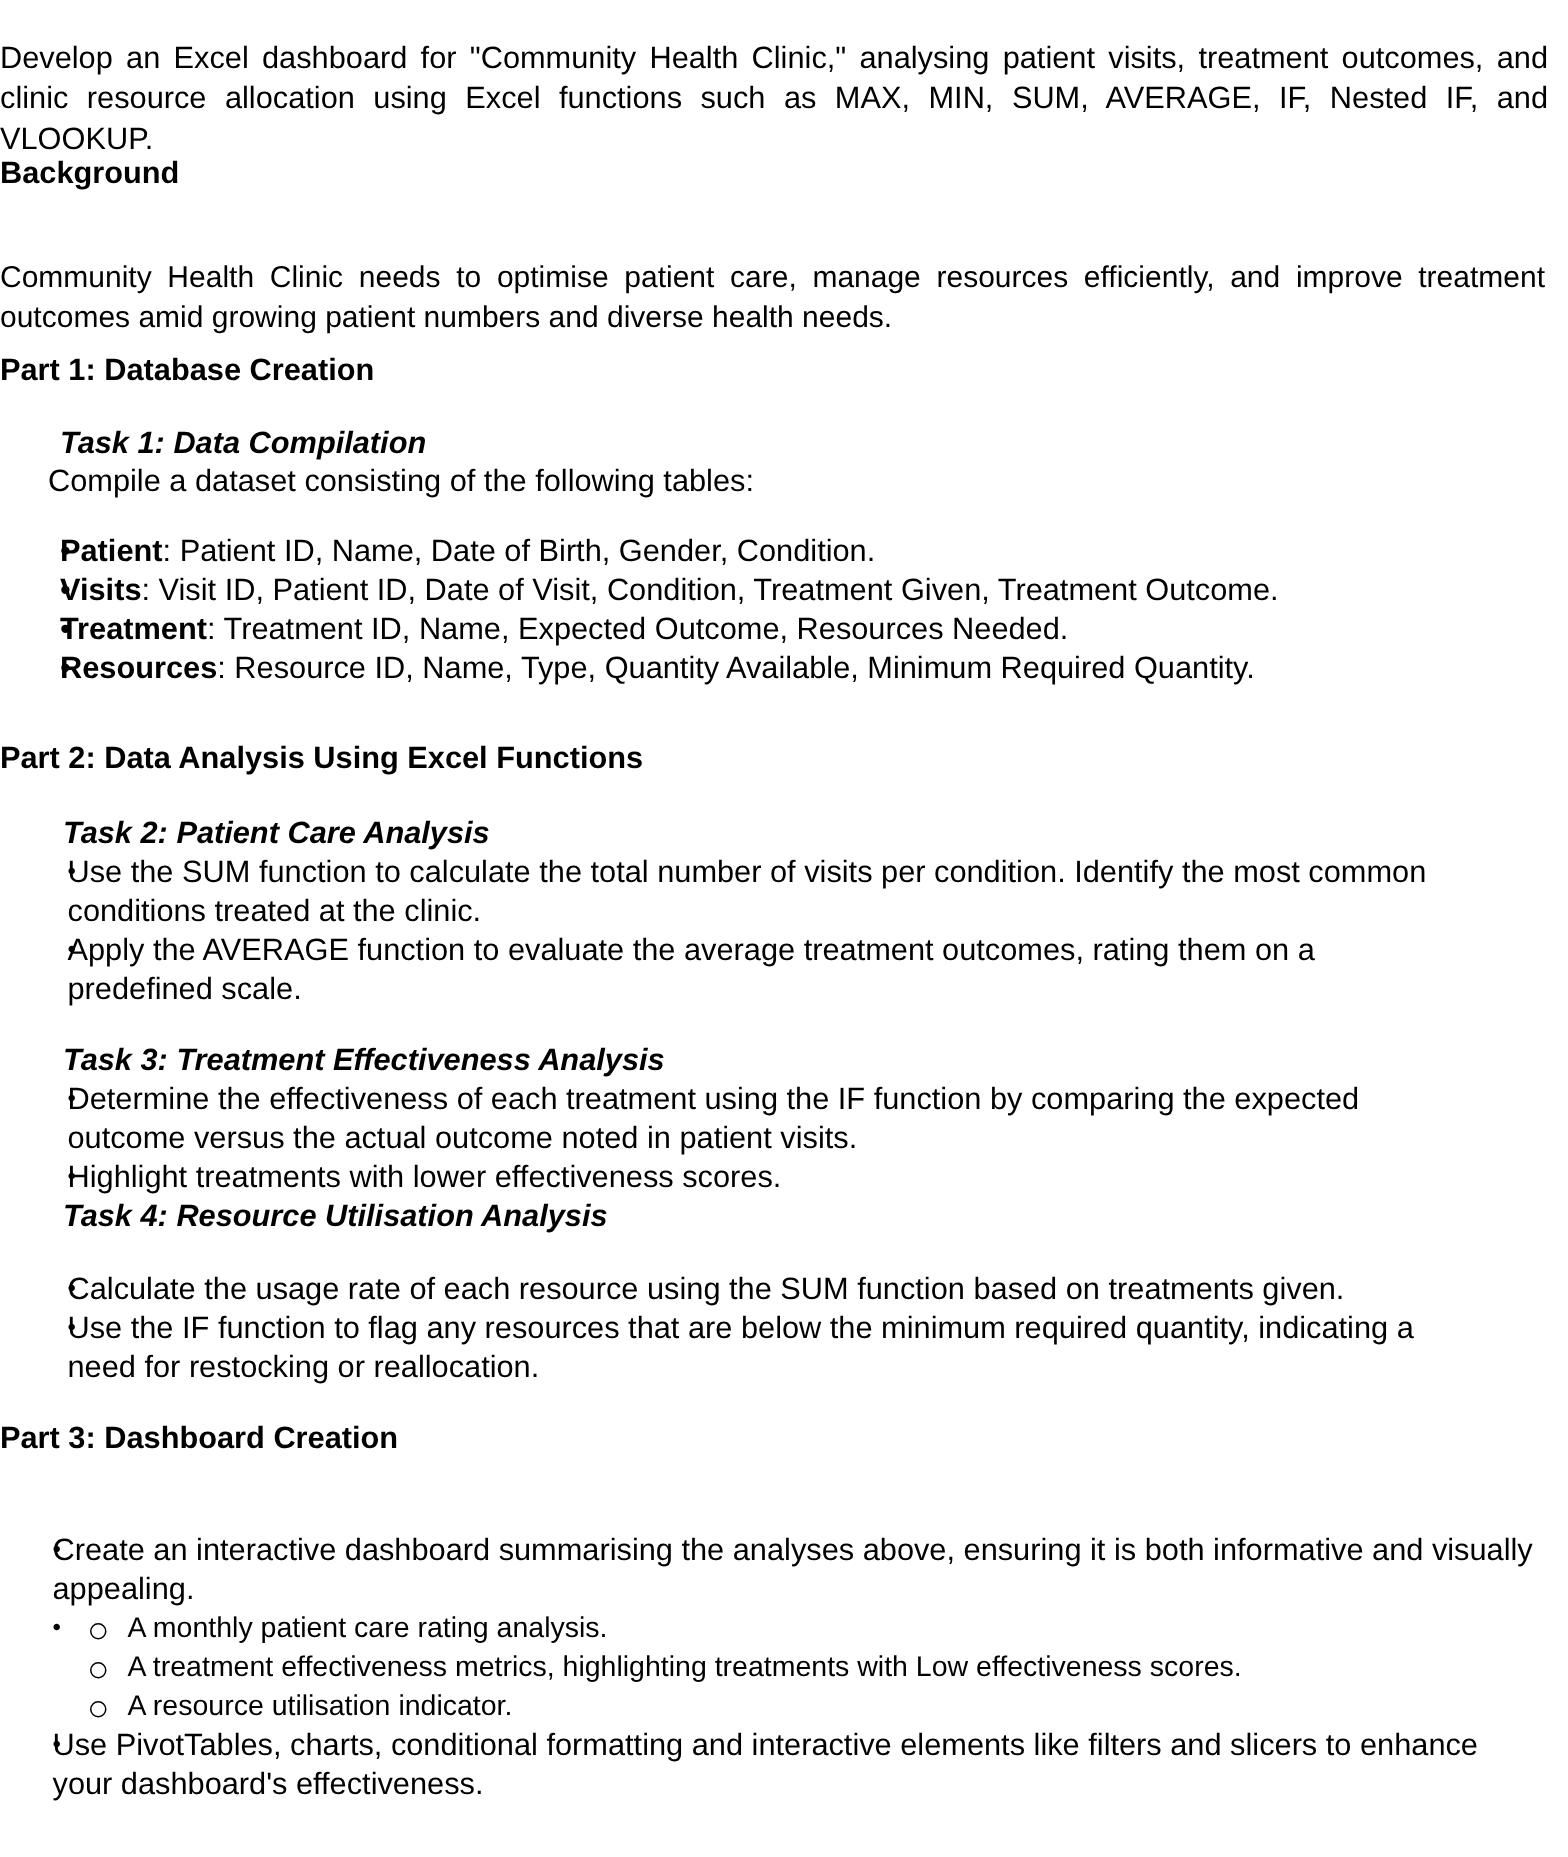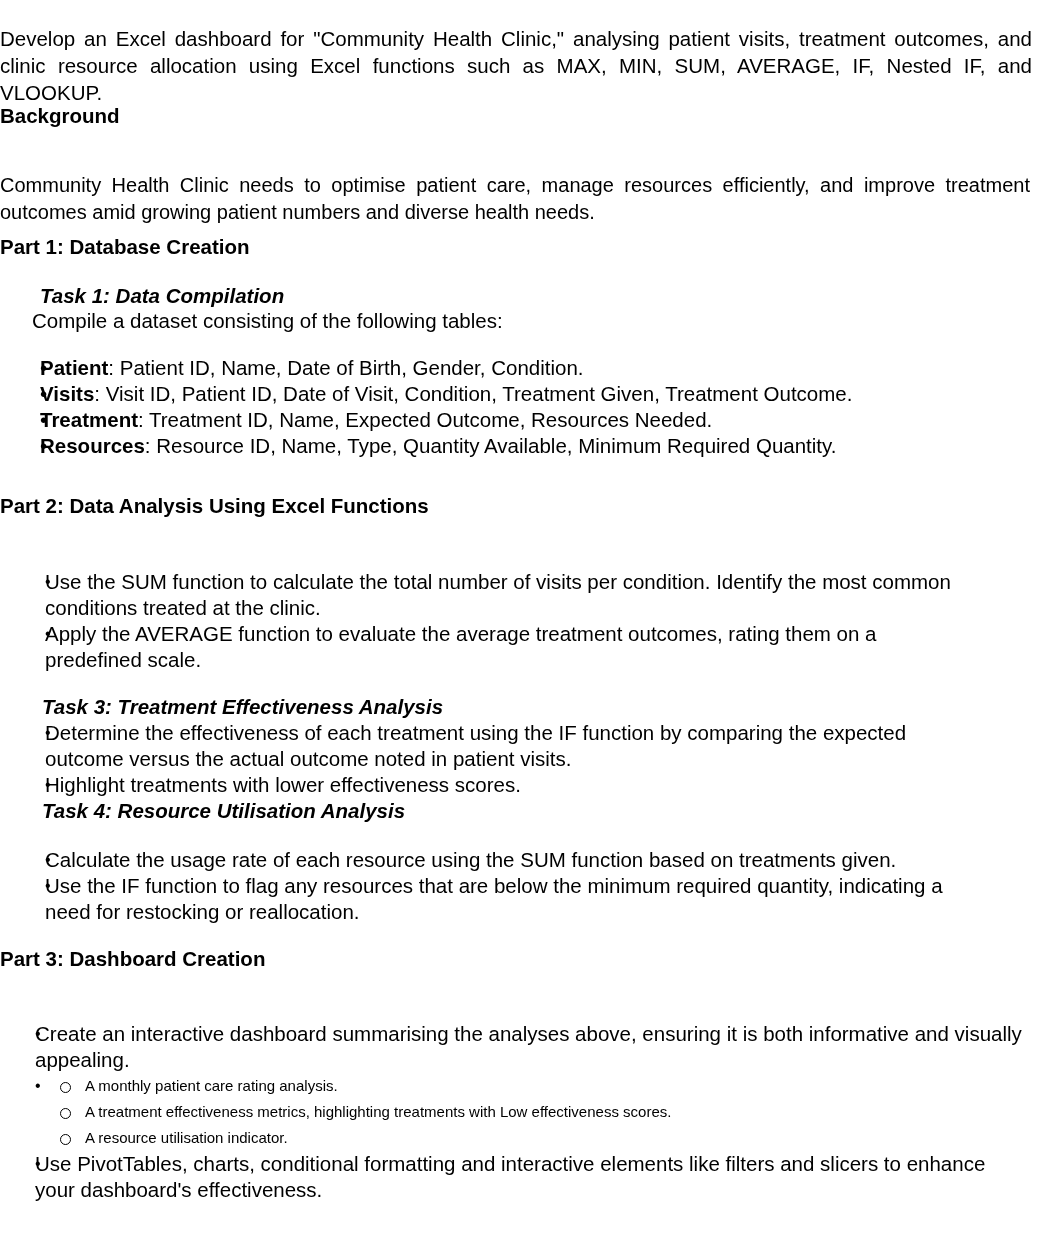--- a/index.html
+++ b/index.html
@@ -99,21 +99,21 @@
   }
   .sublist {
     margin: 0;
     padding: 0;
     list-style: none;
   }
   .sublist > li {
     position: relative;
     padding-left: 25px;
     margin-left: 25px;
-    font-size: 15px;
+    font-size: 19px;
     line-height: 26px;
     white-space: nowrap;
   }
   .sublist > li .circ {
     position: absolute;
     left: 0px;
     top: 1px;
     width: 9px;
     height: 9px;
     border: 1.5px solid #000;
@@ -149,20 +149,21 @@
     <li>
       <span class="disc">•</span><span class="lbl">Treatment</span><span>: Treatment ID, Name, Expected Outcome, Resources Needed.</span>
     </li>
     <li>
       <span class="disc">•</span><span class="lbl">Resources</span><span>: Resource ID, Name, Type, Quantity Available, Minimum Required Quantity.</span>
     </li>
   </ul>
 
   <div class="section-heading" style="left:0px; top:493px;">Part 2: Data Analysis Using Excel Functions</div>
 
+  <div class="task-heading" style="left:42px; top:543px;">Task 2: Patient Care Analysis</div>
 
   <ul class="bullets list-wide" style="left:45px; top:569px; width:930px;">
     <li>
       <span class="disc">•</span><span>Use the SUM function to calculate the total number of visits per condition. Identify the most common conditions treated at the clinic.</span>
     </li>
     <li>
       <span class="disc">•</span><span>Apply the AVERAGE function to evaluate the average treatment outcomes, rating them on a predefined scale.</span>
     </li>
   </ul>
 

